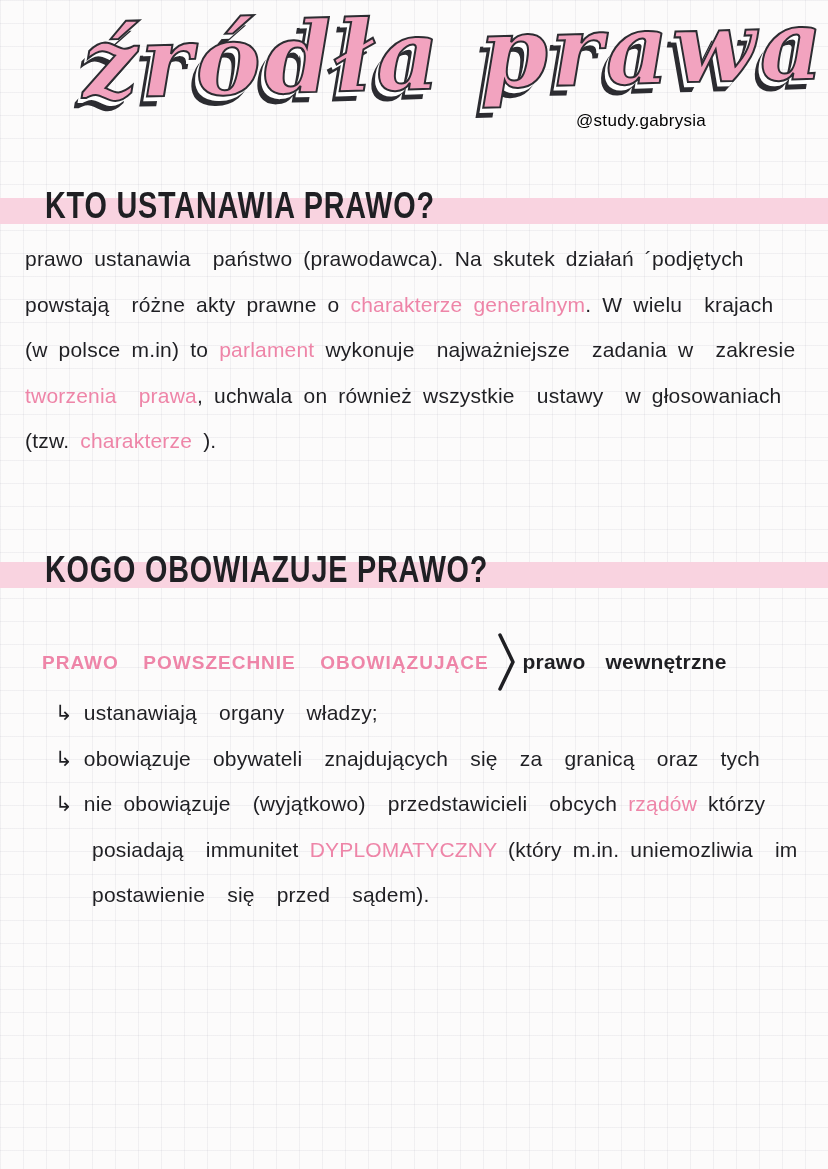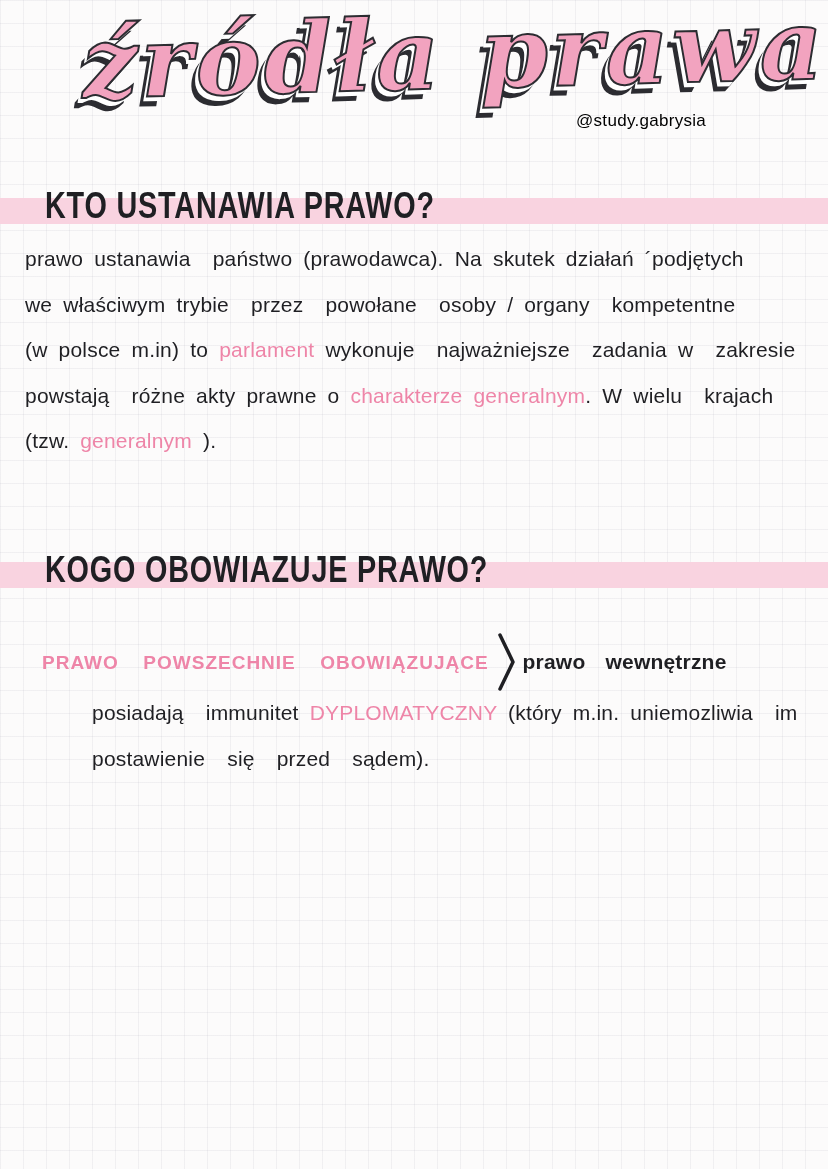--- a/index.html
+++ b/index.html
@@ -68,40 +68,43 @@
   <header>
     <h1 class="script-title">źródła prawa</h1>
     <span class="watermark">@study.gabrysia</span>
   </header>
 
   <section>
     <div class="hl-bar" id="bar-kto"></div>
     <h2 class="sec-heading" id="heading-kto">KTO USTANAWIA PRAWO?</h2>
     <div class="para" id="para-kto">
         <div class="hand-line"><span>prawo ustanawia  państwo (prawodawca). Na skutek działań ´podjętych</span></div>
-        <div class="hand-line"><span>we właściwym trybie  przez  powołane  osoby / organy  kompetentne</span></div>
+        <div class="hand-line"><span>powstają  różne akty prawne o </span><span class="pink">charakterze generalnym</span><span>. W wielu  krajach</span></div>
         <div class="hand-line"><span>(w polsce m.in) to </span><span class="pink">parlament</span><span> wykonuje  najważniejsze  zadania w  zakresie</span></div>
-        <div class="hand-line"><span>powstają  różne akty prawne o </span><span class="pink">charakterze generalnym</span><span>. W wielu  krajach</span></div>
-        <div class="hand-line"><span>(tzw. </span><span class="pink">generalnym</span><span> ).</span></div>
+        <div class="hand-line"><span class="pink">tworzenia  prawa</span><span>, uchwala on również wszystkie  ustawy  w głosowaniach</span></div>
+        <div class="hand-line"><span>(tzw. </span><span class="pink">charakterze</span><span> ).</span></div>
       </div>
   </section>
 
   <section>
     <div class="hl-bar" id="bar-kogo"></div>
     <h2 class="sec-heading" id="heading-kogo">KOGO OBOWIAZUJE PRAWO?</h2>
 
     <div class="law-scope">
       <div class="law-lines">
           <div class="hand-line"><span class="pink">PRAWO  POWSZECHNIE  OBOWIĄZUJĄCE</span></div>
         </div>
       <svg class="brace" width="20" height="60" viewBox="0 0 20 60">
         <path d="M3 3 L16 30 L3 57" fill="none" stroke="#1f1f23" stroke-width="3.5" stroke-linecap="round" stroke-linejoin="round"></path>
       </svg>
       <span class="brace-label">prawo  wewnętrzne</span>
     </div>
 
     <div class="para" id="bullets-kogo">
+        <div class="hand-line"><span>↳ ustanawiają  organy  władzy;</span></div>
+        <div class="hand-line"><span>↳ obowiązuje  obywateli  znajdujących  się  za  granicą  oraz  tych</span></div>
+        <div class="hand-line"><span>↳ nie obowiązuje  (wyjątkowo)  przedstawicieli  obcych </span><span class="pink">rządów</span><span> którzy</span></div>
         <div class="hand-line" style="padding-left: 37px;"><span>posiadają  immunitet </span><span class="pink">DYPLOMATYCZNY</span><span> (który m.in. uniemozliwia  im</span></div>
         <div class="hand-line" style="padding-left: 37px;"><span>postawienie  się  przed  sądem).</span></div>
       </div>
   </section>
 
 </div>
 
 </body></html>

